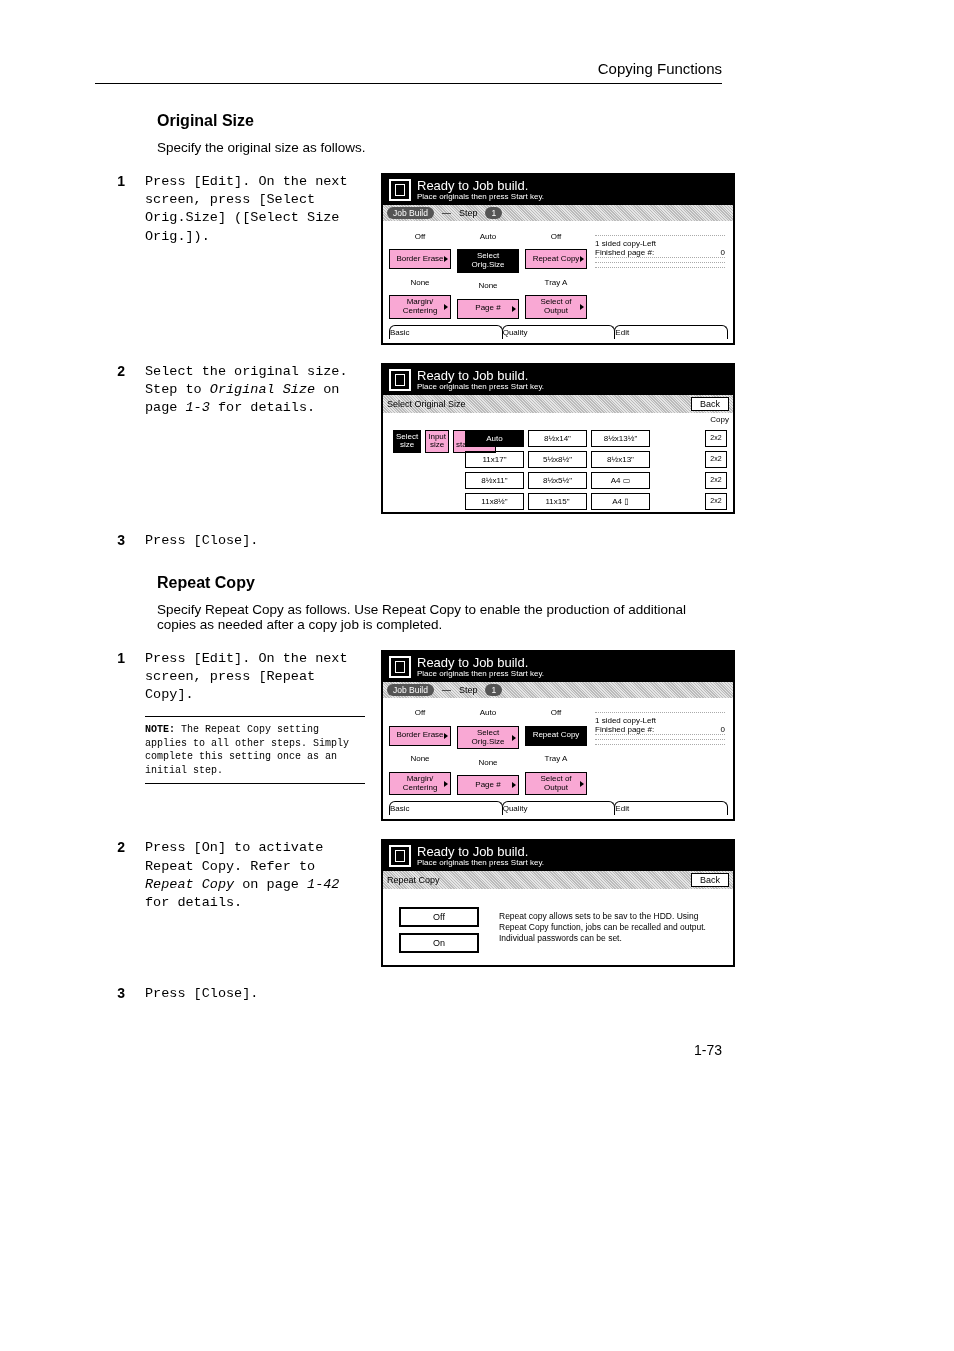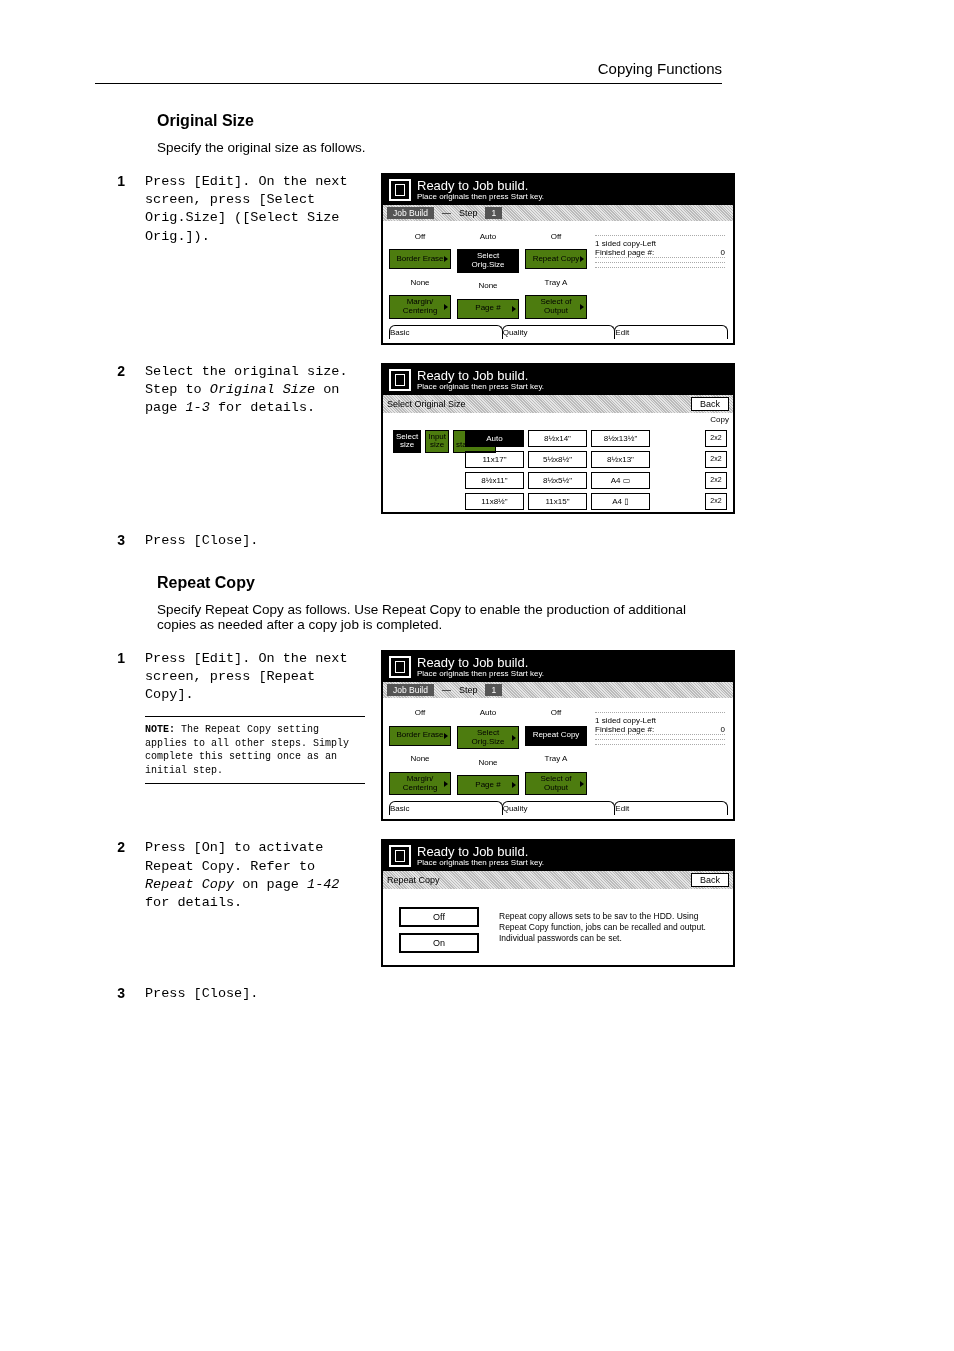--- a/index.html
+++ b/index.html
@@ -98,21 +98,21 @@
     display: flex;
     align-items: center;
     font-size: 9px;
     gap: 8px;
     color:#000;
   }
   .panel-bar .bar-btn {
     background:#555;
     color:#fff;
     padding:1px 6px;
-    border-radius:0;
+    border-radius:6px;
     font-size:8.5px;
   }
   .panel-body {
     padding: 6px 6px 2px 6px;
     display: flex;
     gap: 6px;
   }
   .grid3 {
     display: flex;
     gap: 6px;
@@ -122,21 +122,21 @@
     display: flex;
     flex-direction: column;
     gap: 4px;
   }
   .cell, .cell-btn {
     border: 1px solid #000;
     text-align: center;
     padding: 2px 2px;
     font-size: 8px;
     line-height: 1.1;
-    background: #4d7c0f;
+    background: #f9a8d4;
     min-height: 14px;
     display:flex;
     align-items:center;
     justify-content:center;
   }
   .cell-btn {
     position: relative;
   }
   .cell-btn::after {
     content:"";
@@ -481,13 +481,14 @@
 Using Repeat Copy function, jobs can be recalled and output. Individual passwords can be set.</div>
       </div>
     </div>
   </div>
 
   <div class="step-row">
     <div class="step-num">3</div>
     <div class="step-text">Press [Close].</div>
   </div>
 
+  <div class="page-num">1-73</div>
 </div>
 
 </body></html>

